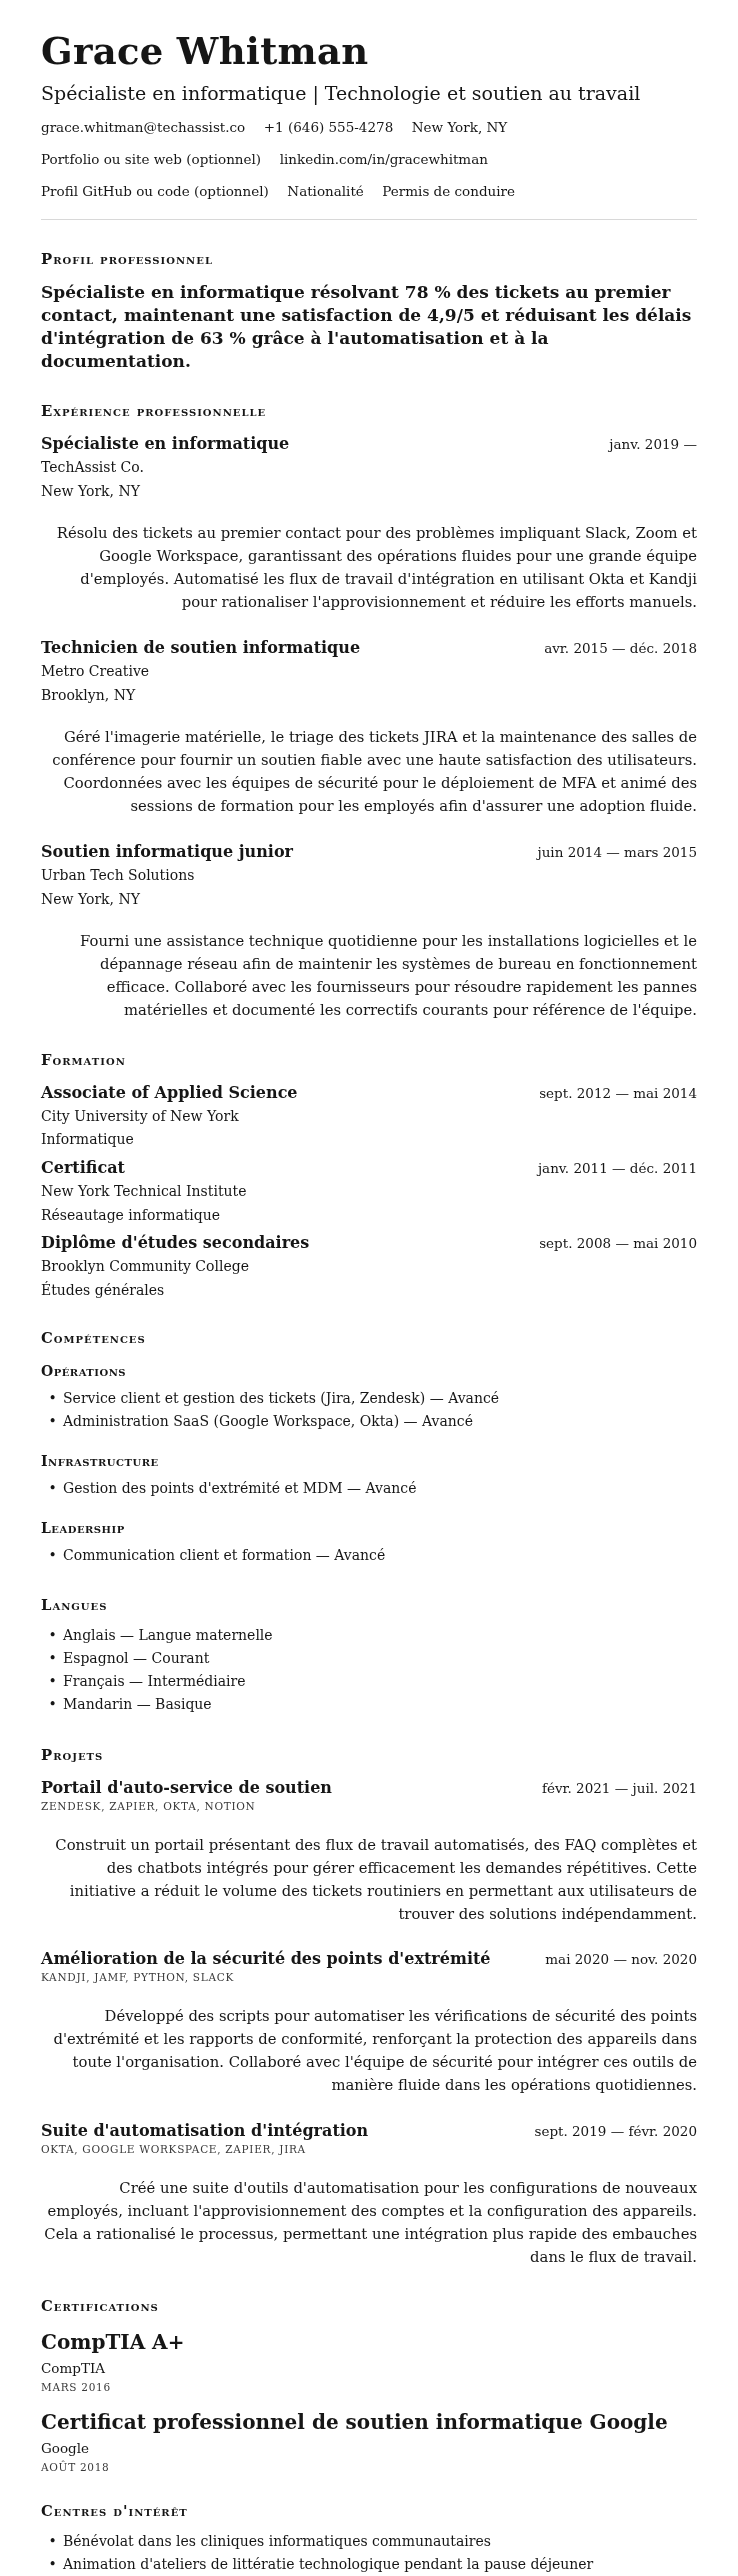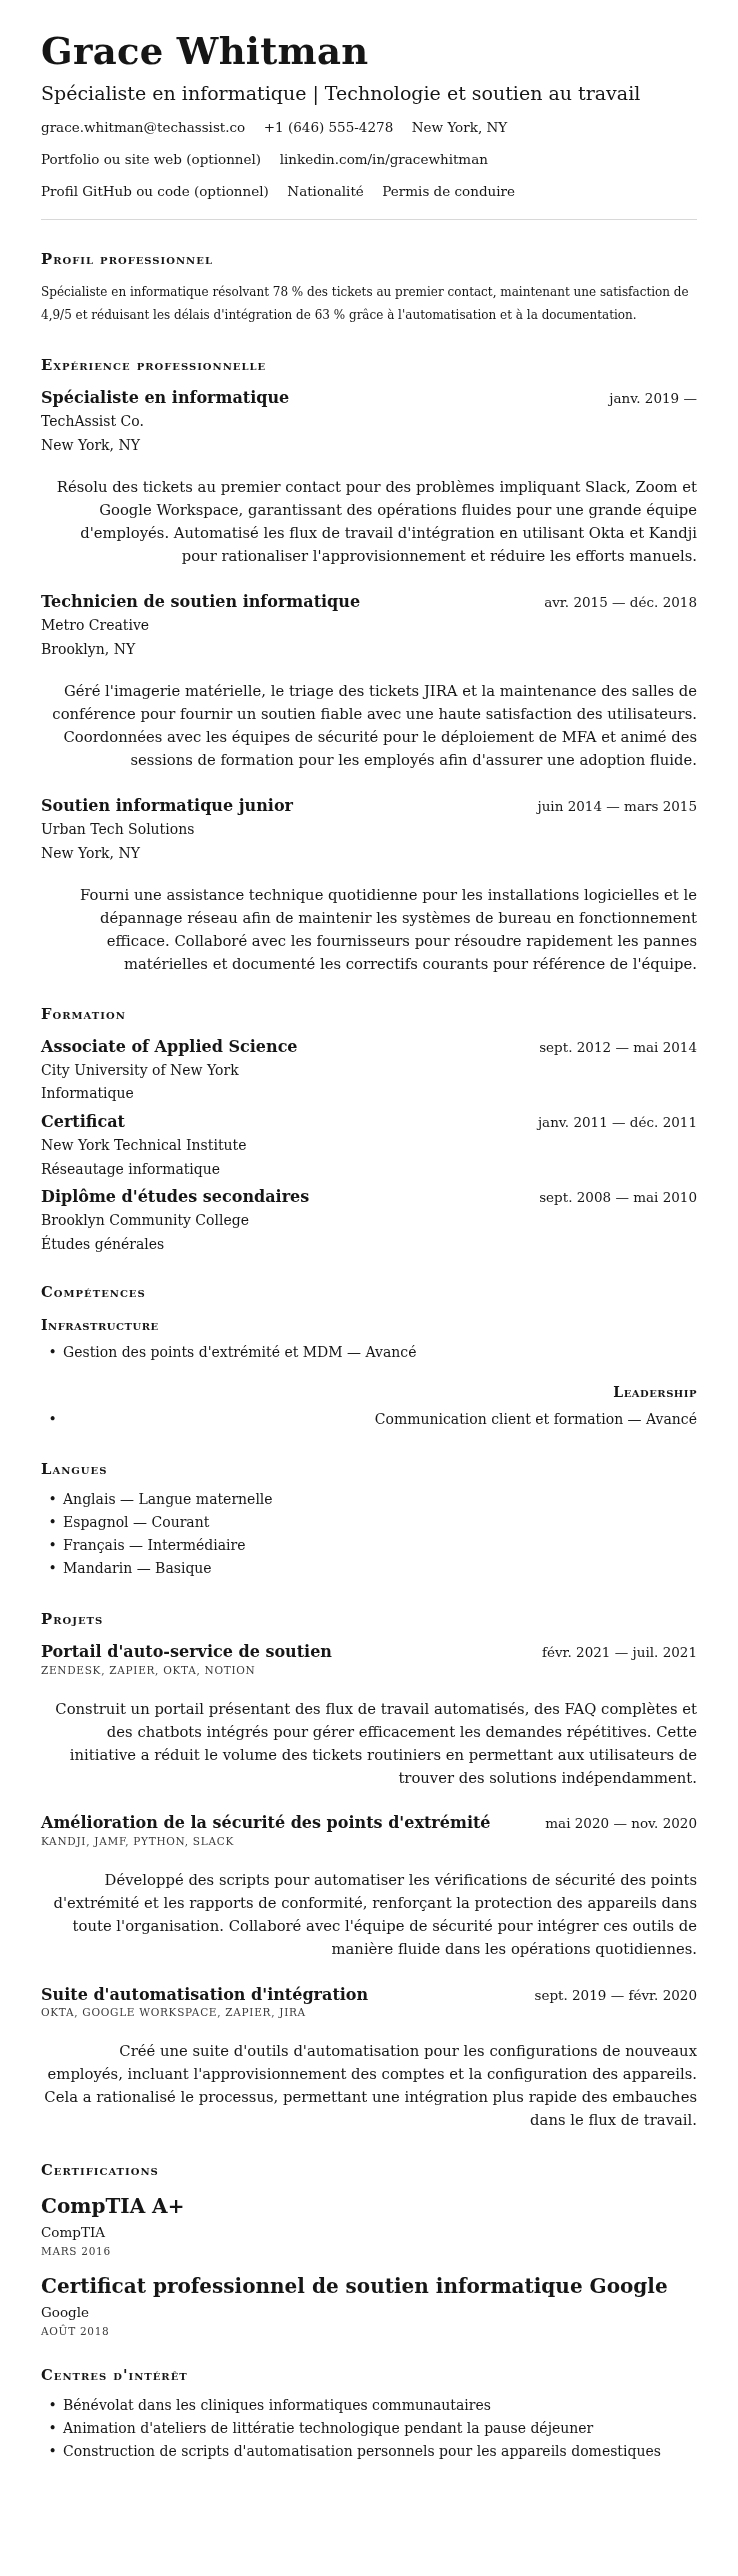--- a/index.html
+++ b/index.html
@@ -21,42 +21,42 @@
 
   
   section { margin-top:29.5px; }
   .section-heading {
     font-size:14.8px;
     font-weight:700;
     font-variant:small-caps;
     letter-spacing:1px;
     line-height:1.25;
   }
-  p.body-text { font-size:12px; line-height:23px; margin-top:12.3px; }
+  p.body-text { font-size:17px; line-height:23px; margin-top:12.3px;font-weight:bold; }
 
   
   .entry { margin-top:13.5px; }
   .entry + .entry { margin-top:24.6px; }
   .edu-entry + .edu-entry { margin-top:9px; }
   .cert-entry + .cert-entry { margin-top:16px; }
   .entry-head { display:flex; justify-content:space-between; align-items:baseline; }
   .entry-title { font-size:16px; font-weight:700; line-height:1.3; }
   .entry-date { font-size:13.5px; font-weight:400; white-space:nowrap; margin-left:24.6px; }
   .entry-sub { font-size:14px; margin-top:4.3px; line-height:1.25; }
   .entry-sub2 { font-size:14px; margin-top:6.2px; line-height:1.25; }
   .entry-desc { font-size:14.8px; line-height:23px; margin-top:21px;text-align:right; }
 
   .tools-line { font-size:10.5px; letter-spacing:0.7px; color:#3a3a3a; margin-top:1px; }
   .cert-name { font-size:20px; font-weight:700; line-height:1.3; }
   .cert-issuer { font-size:13.5px; margin-top:4.9px; }
   .cert-date { font-size:10.5px; letter-spacing:0.7px; color:#3a3a3a; margin-top:4.9px; }
 
   
   .skill-category { margin-top:14.8px; }
-  .skill-category + .skill-category { margin-top:19.7px;text-align:right; }
+  .skill-category + .skill-category { margin-top:19.7px; }
   .category-name {
     font-size:14px; font-weight:700;
     font-variant:small-caps; letter-spacing:0.5px; line-height:1.3;
   }
 
   
   ul.bullets { list-style:none; margin-top:6.2px; }
   ul.bullets li {
     position:relative;
     font-size:14px;
@@ -163,20 +163,27 @@
         <div class="entry-date">sept. 2008 — mai 2010</div>
       </div>
       <div class="entry-sub">Brooklyn Community College</div>
       <div class="entry-sub2">Études générales</div>
     </div>
   </section>
 
   <section>
     <h2 class="section-heading">Compétences</h2>
 
+    <div class="skill-category">
+      <div class="category-name">Opérations</div>
+      <ul class="bullets">
+        <li>Service client et gestion des tickets (Jira, Zendesk) — Avancé</li>
+        <li>Administration SaaS (Google Workspace, Okta) — Avancé</li>
+      </ul>
+    </div>
 
     <div class="skill-category">
       <div class="category-name">Infrastructure</div>
       <ul class="bullets">
         <li>Gestion des points d'extrémité et MDM — Avancé</li>
       </ul>
     </div>
 
     <div class="skill-category">
       <div class="category-name">Leadership</div>

